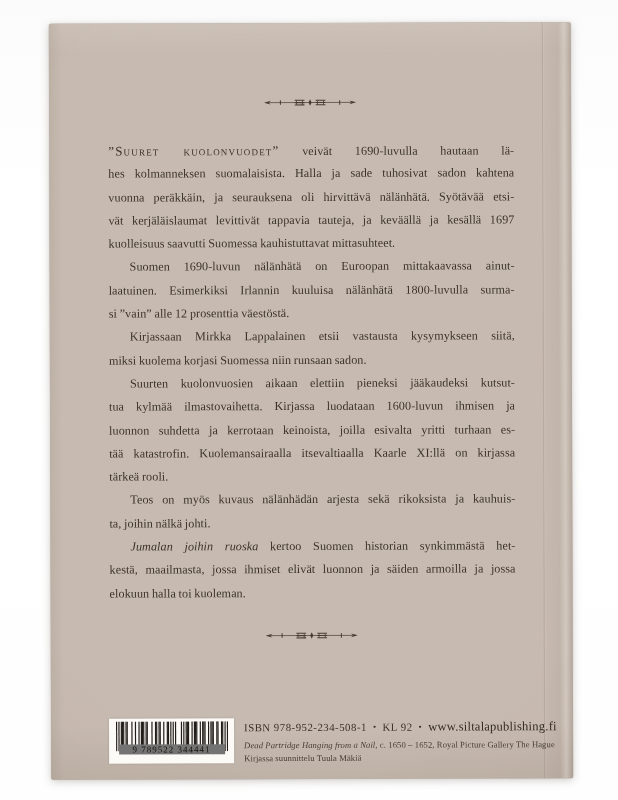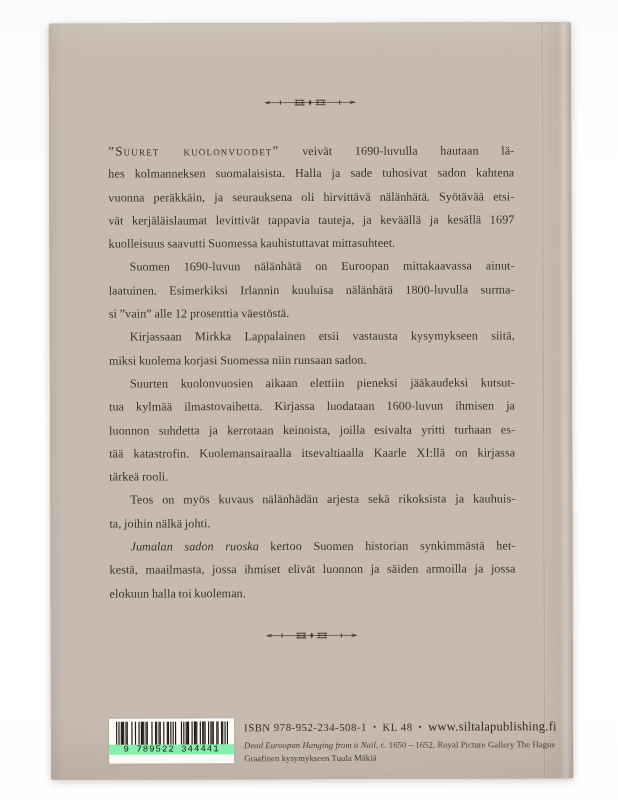--- a/index.html
+++ b/index.html
@@ -53,23 +53,23 @@
   .it{font-style:italic;}
 
   .barcode{
     position:absolute;left:58px;top:695px;width:125px;height:45px;
     background:#fbfaf7;box-shadow:0 0 2px rgba(60,50,40,.25);
     display:flex;flex-direction:column;align-items:center;
     padding-top:3px;box-sizing:border-box;
   }
   .barcode svg{width:112px;height:30px;fill:#211c17;}
   .bnum{
-    font-family:Liberation Mono, monospace;
+    font-family:Liberation Serif, serif;
     font-size:9px;letter-spacing:1px;line-height:10px;
-    color:#17130f;background:#86efac;padding:0 14px;margin-top:-7px;
+    color:#17130f;background:#737373;padding:0 14px;margin-top:-7px;
     white-space:nowrap;
   }
 
   .colophon{position:absolute;left:193px;top:697px;color:#42392f;}
   .isbn-line{white-space:nowrap;font-size:10.8px;letter-spacing:.5px;color:#3a3128;}
   .isbn-line .url{font-size:12.6px;letter-spacing:.2px;color:#332b23;font-family:Liberation Serif, serif;}
   .isbn-line .dot{margin:0 6px;font-size:9px;vertical-align:1.5px;}
   .credits{margin-top:4px;font-size:8.6px;line-height:12.8px;letter-spacing:.1px;color:#463d33;}
   .credit-line{white-space:nowrap;}
 </style>
@@ -128,21 +128,21 @@
         <div class="line last">si ”vain” alle 12 prosenttia väestöstä.</div>
         <div class="line ind">Kirjassaan Mirkka Lappalainen etsii vastausta kysymykseen siitä,</div>
         <div class="line last">miksi kuolema korjasi Suomessa niin runsaan sadon.</div>
         <div class="line ind">Suurten kuolonvuosien aikaan elettiin pieneksi jääkaudeksi kutsut-</div>
         <div class="line">tua kylmää ilmastovaihetta. Kirjassa luodataan 1600-luvun ihmisen ja</div>
         <div class="line">luonnon suhdetta ja kerrotaan keinoista, joilla esivalta yritti turhaan es-</div>
         <div class="line">tää katastrofin. Kuolemansairaalla itsevaltiaalla Kaarle XI:llä on kirjassa</div>
         <div class="line last">tärkeä rooli.</div>
         <div class="line ind">Teos on myös kuvaus nälänhädän arjesta sekä rikoksista ja kauhuis-</div>
         <div class="line last">ta, joihin nälkä johti.</div>
-        <div class="line ind"><span class="it">Jumalan sadon ruoska</span> kertoo Suomen historian synkimmästä het-</div>
+        <div class="line ind"><span class="it">Jumalan joihin ruoska</span> kertoo Suomen historian synkimmästä het-</div>
         <div class="line">kestä, maailmasta, jossa ihmiset elivät luonnon ja säiden armoilla ja jossa</div>
         <div class="line last">elokuun halla toi kuoleman.</div>
       </div>
 
     <div class="ornament bottom">
       <svg viewBox="0 0 180 16" width="92" height="13" fill="#473d33" stroke="none">
         <line x1="3" y1="8" x2="177" y2="8" stroke="#473d33" stroke-width="1.4"></line>
         <polygon points="0,8 13,4.4 9,8 13,11.6"></polygon>
         <polygon points="180,8 167,4.4 171,8 167,11.6"></polygon>
         <line x1="32" y1="3.6" x2="32" y2="12.4" stroke="#473d33" stroke-width="2"></line>
@@ -215,22 +215,22 @@
           <rect x="89" y="0" width="1" height="27"></rect>
           <rect x="90" y="0" width="1" height="27"></rect>
           <rect x="92" y="0" width="1" height="30"></rect>
           <rect x="94" y="0" width="1" height="30"></rect>
         </svg>
       <div class="bnum">9 789522 344441</div>
     </div>
 
     <div class="colophon">
       <div class="isbn-line">
-        <span>ISBN 978-952-234-508-1</span><span class="dot">•</span><span>KL 48</span><span class="dot">•</span><span class="url">www.siltalapublishing.fi</span>
+        <span>ISBN 978-952-234-508-1</span><span class="dot">•</span><span>KL 92</span><span class="dot">•</span><span class="url">www.siltalapublishing.fi</span>
       </div>
       <div class="credits">
-          <div class="credit-line"><span class="it">Dead Euroopan Hanging from a Nail,</span> c. 1650 – 1652, Royal Picture Gallery The Hague</div>
-          <div class="credit-line">Graafinen kysymykseen Tuula Mäkiä</div>
+          <div class="credit-line"><span class="it">Dead Partridge Hanging from a Nail,</span> c. 1650 – 1652, Royal Picture Gallery The Hague</div>
+          <div class="credit-line">Kirjassa suunnittelu Tuula Mäkiä</div>
         </div>
     </div>
 
   </div>
 </div>
 
 </body></html>

